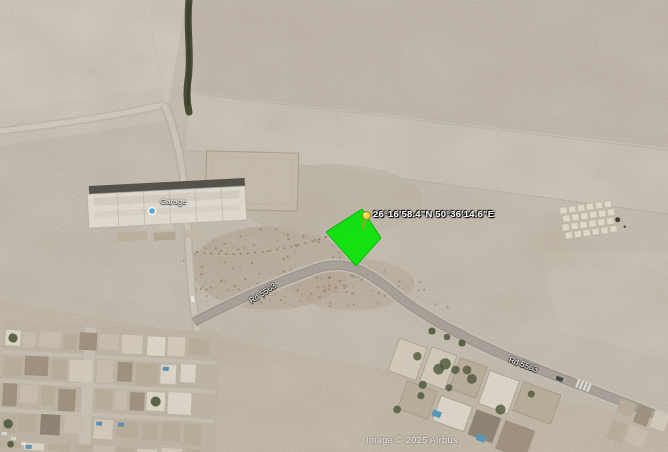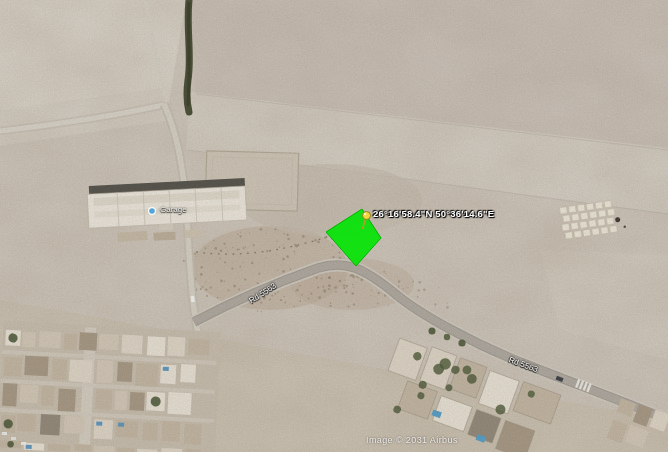--- a/index.html
+++ b/index.html
@@ -13,21 +13,21 @@
     left:373px;top:208px;color:#fff;font-size:9.5px;font-weight:bold;letter-spacing:.2px;
     text-shadow:0 0 2px #000,0 0 2px #000,1px 1px 1px #000,-1px -1px 1px #000;
   }
   .roadlbl{
     color:#fff;font-size:8px;opacity:.95;
     text-shadow:0 0 2px #000,0 0 2px #000,0 1px 1px #000;
   }
   .roadlbl.west{left:250px;top:297px;transform:rotate(-33deg);transform-origin:0 50%;}
   .roadlbl.east{left:509px;top:355px;transform:rotate(20deg);transform-origin:0 50%;}
   .poilbl{
-    left:160px;top:205px;color:#f3f3ef;font-size:8px;
+    left:160px;top:197px;color:#f3f3ef;font-size:8px;
     text-shadow:0 0 2px rgba(0,0,0,.9),0 1px 1px rgba(0,0,0,.8);
   }
   .attr{
     left:366px;top:435px;color:rgba(255,255,255,.85);font-size:9px;letter-spacing:.4px;
     text-shadow:0 0 2px rgba(0,0,0,.65);
   }
 </style>
 </head>
 <body>
 
@@ -454,14 +454,14 @@
     <g>
       <circle cx="152" cy="211" r="4" fill="#ffffff" opacity=".9"></circle>
       <circle cx="152" cy="211" r="2.8" fill="#55a4d8"></circle>
     </g>
   </svg>
 
   <div class="overlay coord">26°16'58.4"N 50°36'14.6"E</div>
   <div class="overlay roadlbl west">Rd 5563</div>
   <div class="overlay roadlbl east">Rd 5563</div>
   <div class="overlay poilbl">Garage</div>
-  <div class="overlay attr">Image © 2031 Airbus</div>
+  <div class="overlay attr">Image © 2025 Airbus</div>
 </div>
 
 </body></html>

